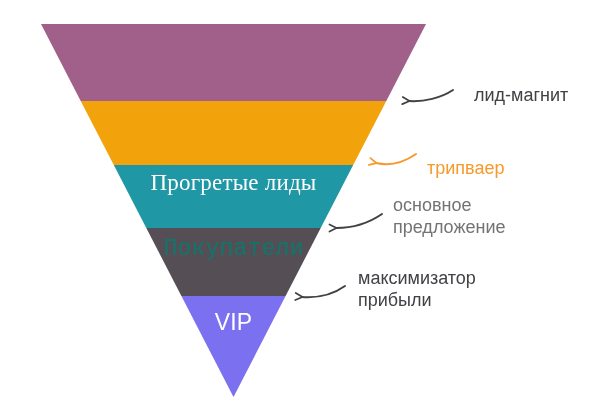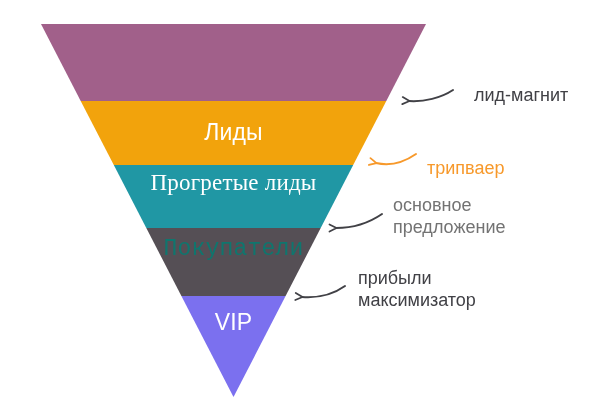--- a/index.html
+++ b/index.html
@@ -71,33 +71,32 @@
     <polygon points="113.8,165 353.2,165 320.7,228 146.3,228" fill="#2097A4"></polygon>
     <polygon points="146.3,228 320.7,228 285.6,296 181.4,296" fill="#554F55"></polygon>
     <polygon points="181.4,296 285.6,296 233.5,397" fill="#7B70EF"></polygon>
 
     <path d="M453,90 C441,98 424,102 409,101" fill="none" stroke-width="2" stroke-linecap="round" marker-end="url(#head-gray)" stroke="#414146"></path>
     <path d="M416,154 C403,163 389,166 376,163" fill="none" stroke-width="2" stroke-linecap="round" marker-end="url(#head-orange)" stroke="#F7992B"></path>
     <path d="M382,214 C366,225 350,228 336,228" fill="none" stroke-width="2" stroke-linecap="round" marker-end="url(#head-gray)" stroke="#414146"></path>
     <path d="M345,286 C331,296 316,298 302,297" fill="none" stroke-width="2" stroke-linecap="round" marker-end="url(#head-gray)" stroke="#414146"></path>
   </svg>
 
-  <div class="band-label band-label-2" style="color: rgb(255, 255, 255);">Лиды</div>
   <div class="band-label band-label-3" style="color: rgb(255, 255, 255);">Прогретые лиды</div>
   <div class="band-label band-label-4" style="color: #0f766e; font-family: Liberation Mono, monospace;">Покупатели</div>
   <div class="band-label band-label-5" style="color: rgb(255, 255, 255);">VIP</div>
 
   <div class="annotation annotation-1" style="color: rgb(65, 65, 70); margin-left: 16px;">
     <span>лид-магнит</span>
   </div>
   <div class="annotation annotation-2" style="color: rgb(247, 153, 43);">
     <span>трипваер</span>
   </div>
   <div class="annotation annotation-3" style="color: #737373;">
     <span>основное</span>
     <span>предложение</span>
   </div>
   <div class="annotation annotation-4" style="color: rgb(65, 65, 70);">
+    <span>максимизатор</span>
     <span>прибыли</span>
-    <span>максимизатор</span>
   </div>
 
 </div>
 
 </body></html>

